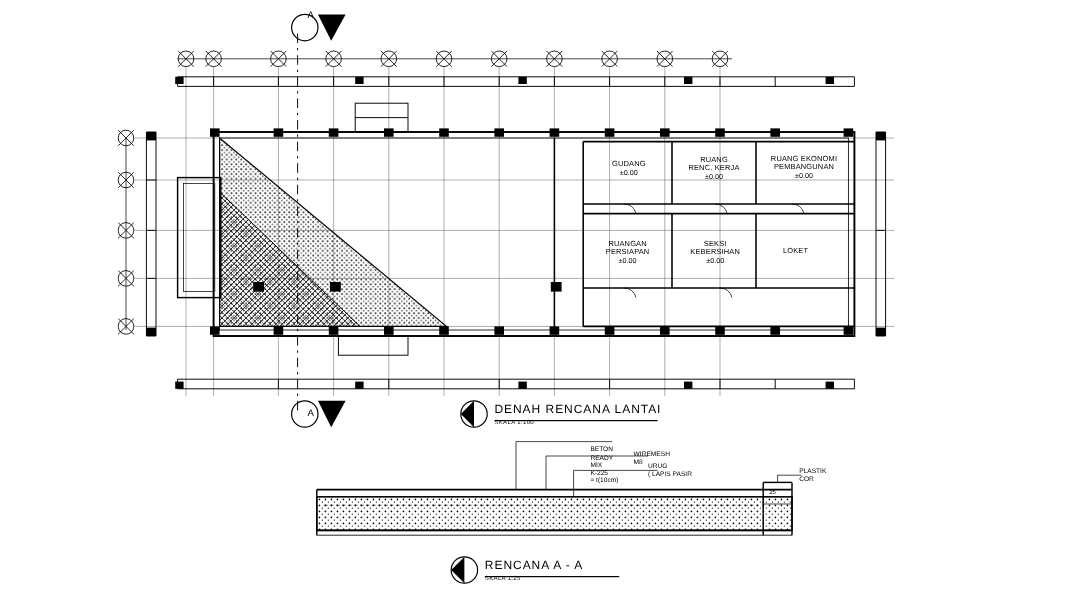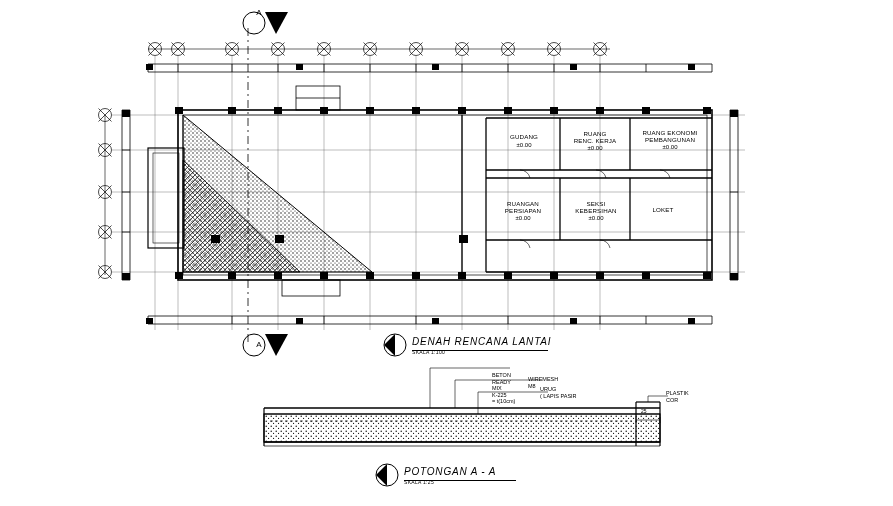--- a/index.html
+++ b/index.html
@@ -13,21 +13,21 @@
   }
   #sheet{position:absolute;left:0;top:0;width:893px;height:506px;}
   .abs{position:absolute;}
   .ln{position:absolute;background:#000;}
   .hl{height:1px;}
   .lbl{position:absolute;font-size:6px;line-height:7px;letter-spacing:.2px;text-align:center;color:#000;}
   .room{position:absolute;box-sizing:border-box;display:flex;flex-direction:column;align-items:center;justify-content:center;text-align:center;}
   .room .rn{font-size:6.2px;line-height:7.2px;letter-spacing:.15px;}
   .room .re{font-size:6px;line-height:7px;margin-top:1px;}
   .titleblock{position:absolute;}
-  .titleblock .tt{font-size:10px;letter-spacing:.8px;font-weight:normal;white-space:nowrap;font-style:italic;}
+  .titleblock .tt{font-size:10px;letter-spacing:.8px;font-weight:normal;white-space:nowrap;}
   .titleblock .ts{font-size:5px;letter-spacing:.3px;margin-top:2px;}
   svg{display:block;overflow:visible;}
   .cd{position:absolute;font-size:5.5px;}
 </style>
 </head>
 <body>
 
 <div id="sheet">
 
   <svg class="abs" style="left:0;top:0;" width="893" height="506">
@@ -452,18 +452,18 @@
     <div>COR</div>
   </div>
 
   <div class="cd" style="left:641px;top:408px;font-size:5px;">25</div>
 
   <svg class="abs" style="left:372px;top:462px;" width="30" height="26">
     <circle cx="15" cy="13" r="11" fill="none" stroke="#000" stroke-width="1"></circle>
     <polygon points="4,13 15,2 15,24" fill="#000"></polygon>
   </svg>
   <div class="titleblock" style="left:404px;top:466px;">
-    <div class="tt">POTONGAN A - A</div>
+    <div class="tt">RENCANA A - A</div>
     <div class="ts">SKALA 1:25</div>
   </div>
   <div class="ln hl" style="left:404px;top:480px;width:112px;height:1.2px;"></div>
 
 </div>
 
 </body></html>

